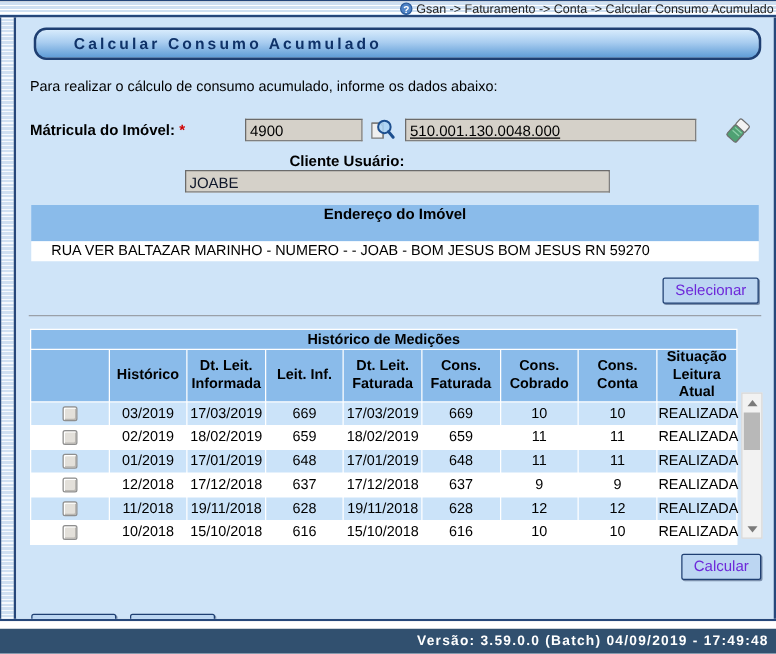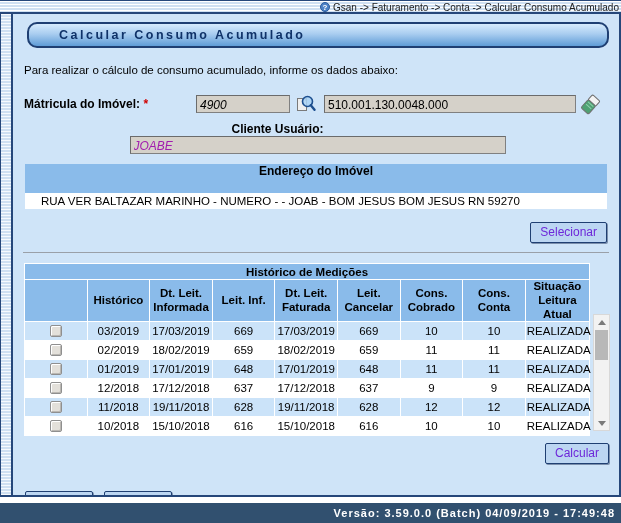--- a/index.html
+++ b/index.html
@@ -56,23 +56,23 @@
   .row-matricula { margin-top:18px; }
   .row-cliente { margin-top:8px;flex-direction:column; }
   .f-label { width:172px; font-weight:bold; font-size:12px; }
   .req { color:#d00000; font-weight:bold; }
   .tfield {
     height:18px; background:#d5d1c9; border:1px solid #808080;
     border-top-color:#6b6b6b; border-left-color:#6b6b6b;
     font-size:12px; padding:1px 3px 0 3px; color:#000;
     font-family:"Liberation Sans", sans-serif;
   }
-  .fld-matricula { width:94px;font-style:italic; }
-  .fld-inscricao { width:252px; margin-left:8px; }
-  .fld-cliente { width:376px; color:#a21caf;font-style:italic; }
+  .fld-matricula { width:94px; }
+  .fld-inscricao { width:233px; margin-left:8px;text-decoration:underline; }
+  .fld-cliente { width:340px; color:#0f172a; }
   .icon-btn { background:none; border:none; padding:0; margin-left:6px; cursor:pointer; height:20px; }
   .eraser-wrap { position:absolute; right:18px; margin-left:0; }
 
   
   .endereco { margin:10px 4px 0 2px; }
   .endereco-header {
     background:#8abbea; height:29px; line-height:15px;
     text-align:center; font-weight:bold; font-size:12px;
   }
   .endereco-row {
@@ -215,21 +215,21 @@
         <thead>
           <tr>
             <th class="tbl-title" colspan="9">Histórico de Medições</th>
           </tr>
           <tr class="head-row" id="hist-head">
             <th></th>
           <th>Histórico</th>
               <th>Dt. Leit. Informada</th>
               <th>Leit. Inf.</th>
               <th>Dt. Leit. Faturada</th>
-              <th>Leit. Cancelar</th>
+              <th>Cons. Faturada</th>
               <th>Cons. Cobrado</th>
               <th>Cons. Conta</th>
               <th>Situação Leitura Atual</th>
             </tr>
         </thead>
         <tbody id="hist-body">
             <tr class="row-even">
               <td>
                 <div class="checkbox"></div>
               </td>

